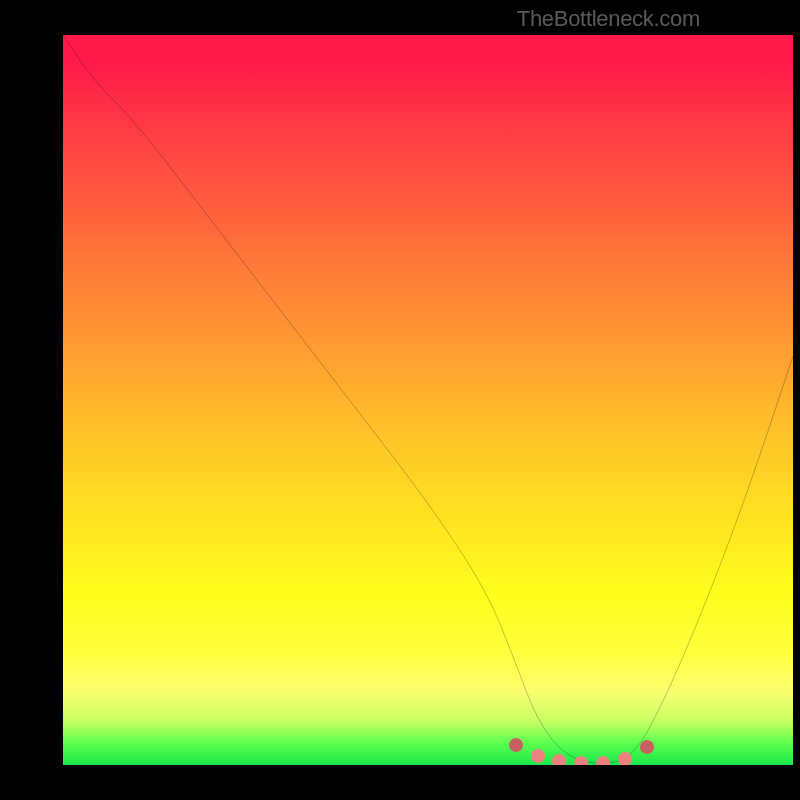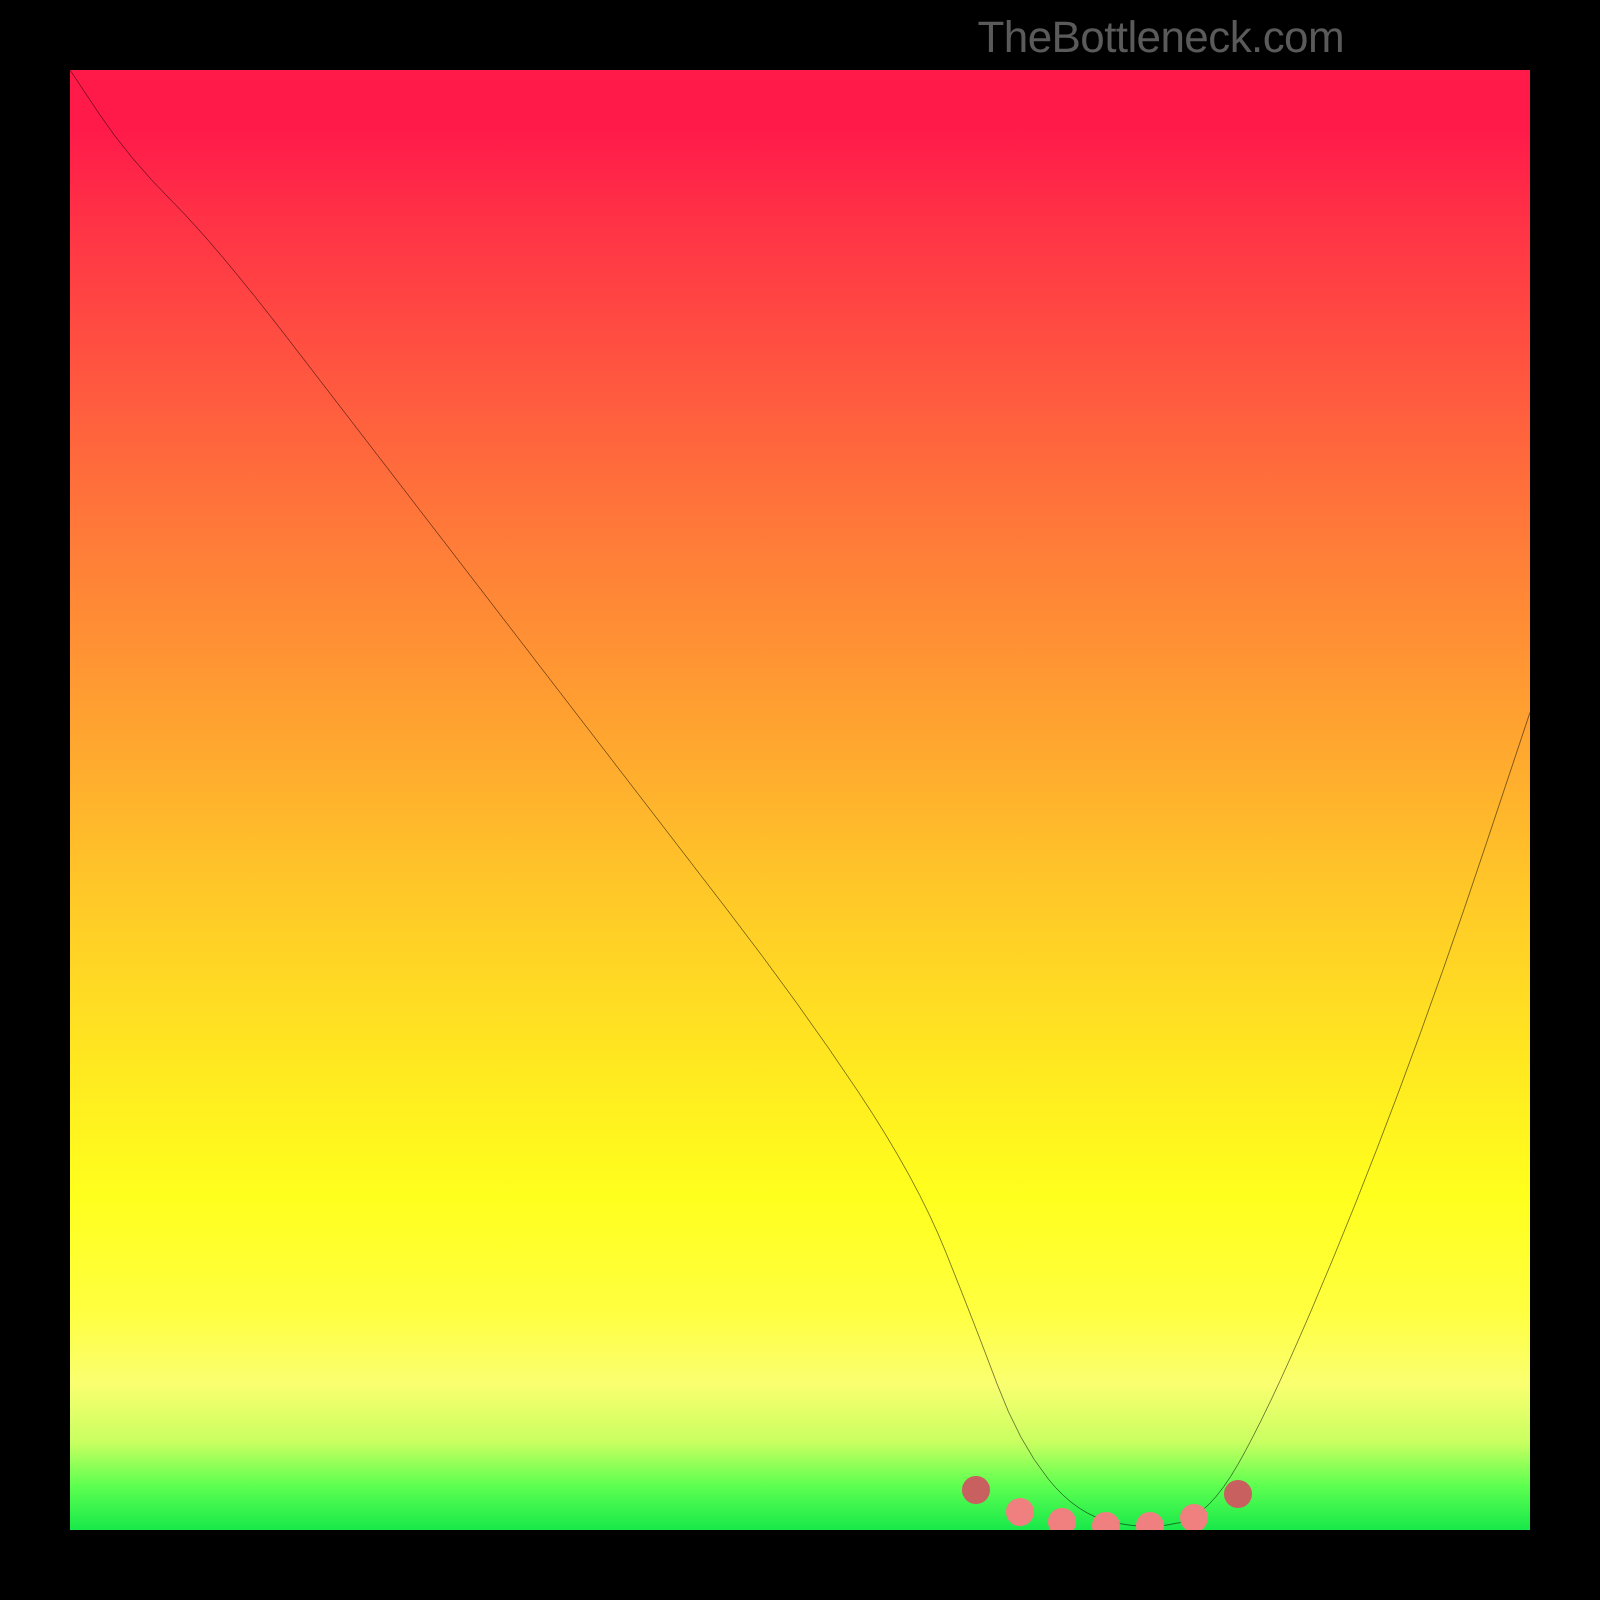--- a/index.html
+++ b/index.html
@@ -2,20 +2,21 @@
 <html><head>
 <meta charset="utf-8">
 <style>
   * { margin: 0; padding: 0; box-sizing: border-box; }
   html, body { width: 800px; height: 800px; background: #000; overflow: hidden; }
   .chart-container {
     position: relative;
     width: 684px;
     height: 800px;
     background: #000;
+    margin-left: 28px;
   }
   .watermark {
     position: absolute;
     top: 6px;
     right: 12px;
     font-family: Arial, Helvetica, sans-serif;
     font-size: 22px;
     font-weight: 500;
     color: #5a5a5a;
     letter-spacing: -0.3px;

